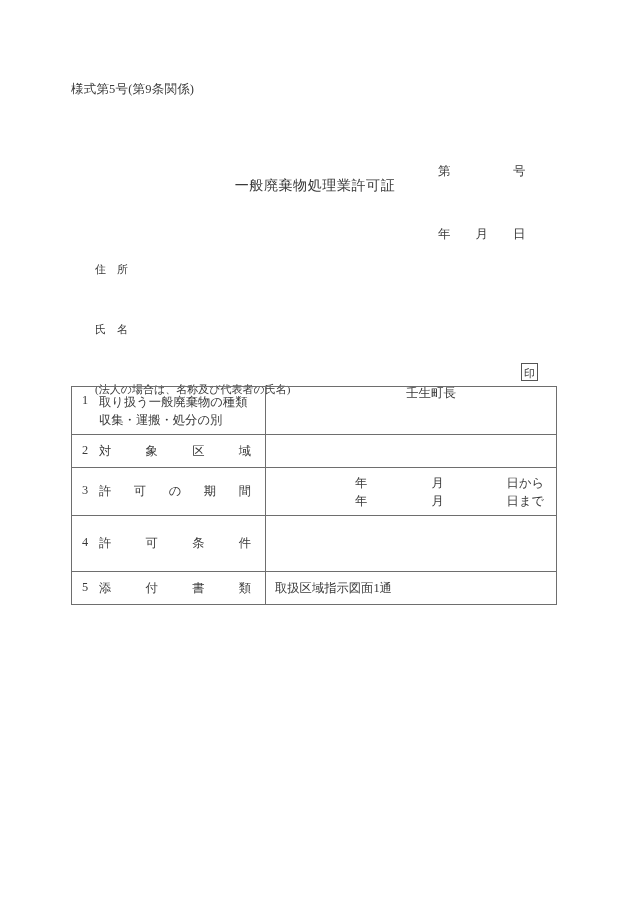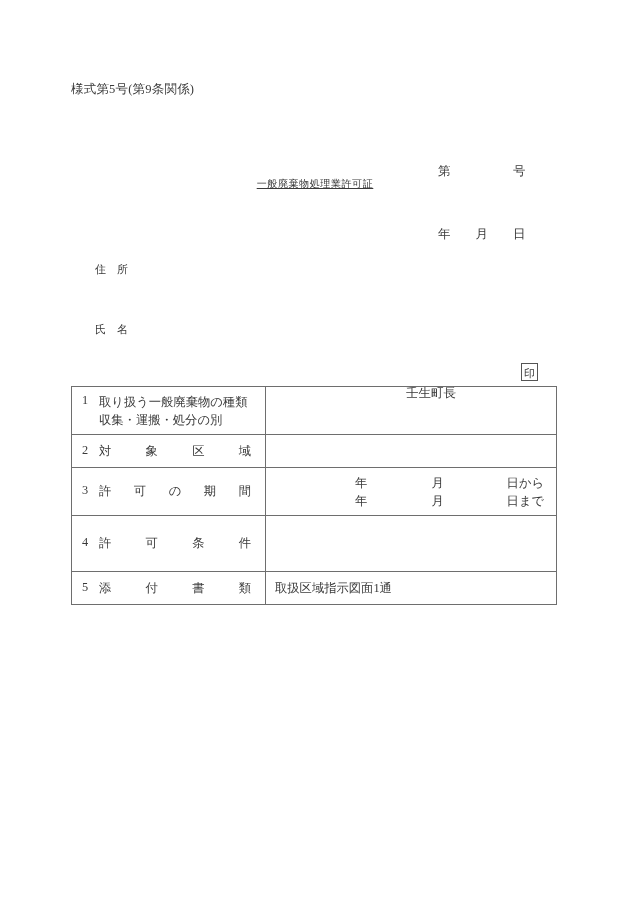--- a/index.html
+++ b/index.html
@@ -43,23 +43,22 @@
   }
   .doc-meta .meta-line { white-space: pre; }
 
   
   .doc-title {
     position: absolute;
     left: 0;
     right: 0;
     top: 177px;
     text-align: center;
-    font-size: 10px;
+    font-size: 14px;
     letter-spacing: 0.6px;
-    text-decoration: underline;
   }
 
   
   .addressee {
     position: absolute;
     left: 95px;
     top: 219px;
     font-size: 11px;
     line-height: 20px;
     white-space: pre;
@@ -178,20 +177,21 @@
   <div class="doc-meta">
     <div class="meta-line">第　　　　　号</div>
     <div class="meta-line">年　　月　　日</div>
   </div>
 
   <div class="doc-title">一般廃棄物処理業許可証</div>
 
   <div class="addressee">
     <div>住　所</div>
     <div>氏　名</div>
+    <div>(法人の場合は、名称及び代表者の氏名)</div>
   </div>
 
 
   <div class="issuer">壬生町長</div>
   <div class="seal-box">印</div>
 
   <table class="form-table">
     <tbody>
       <tr class="row-h1">
         <td class="label">

